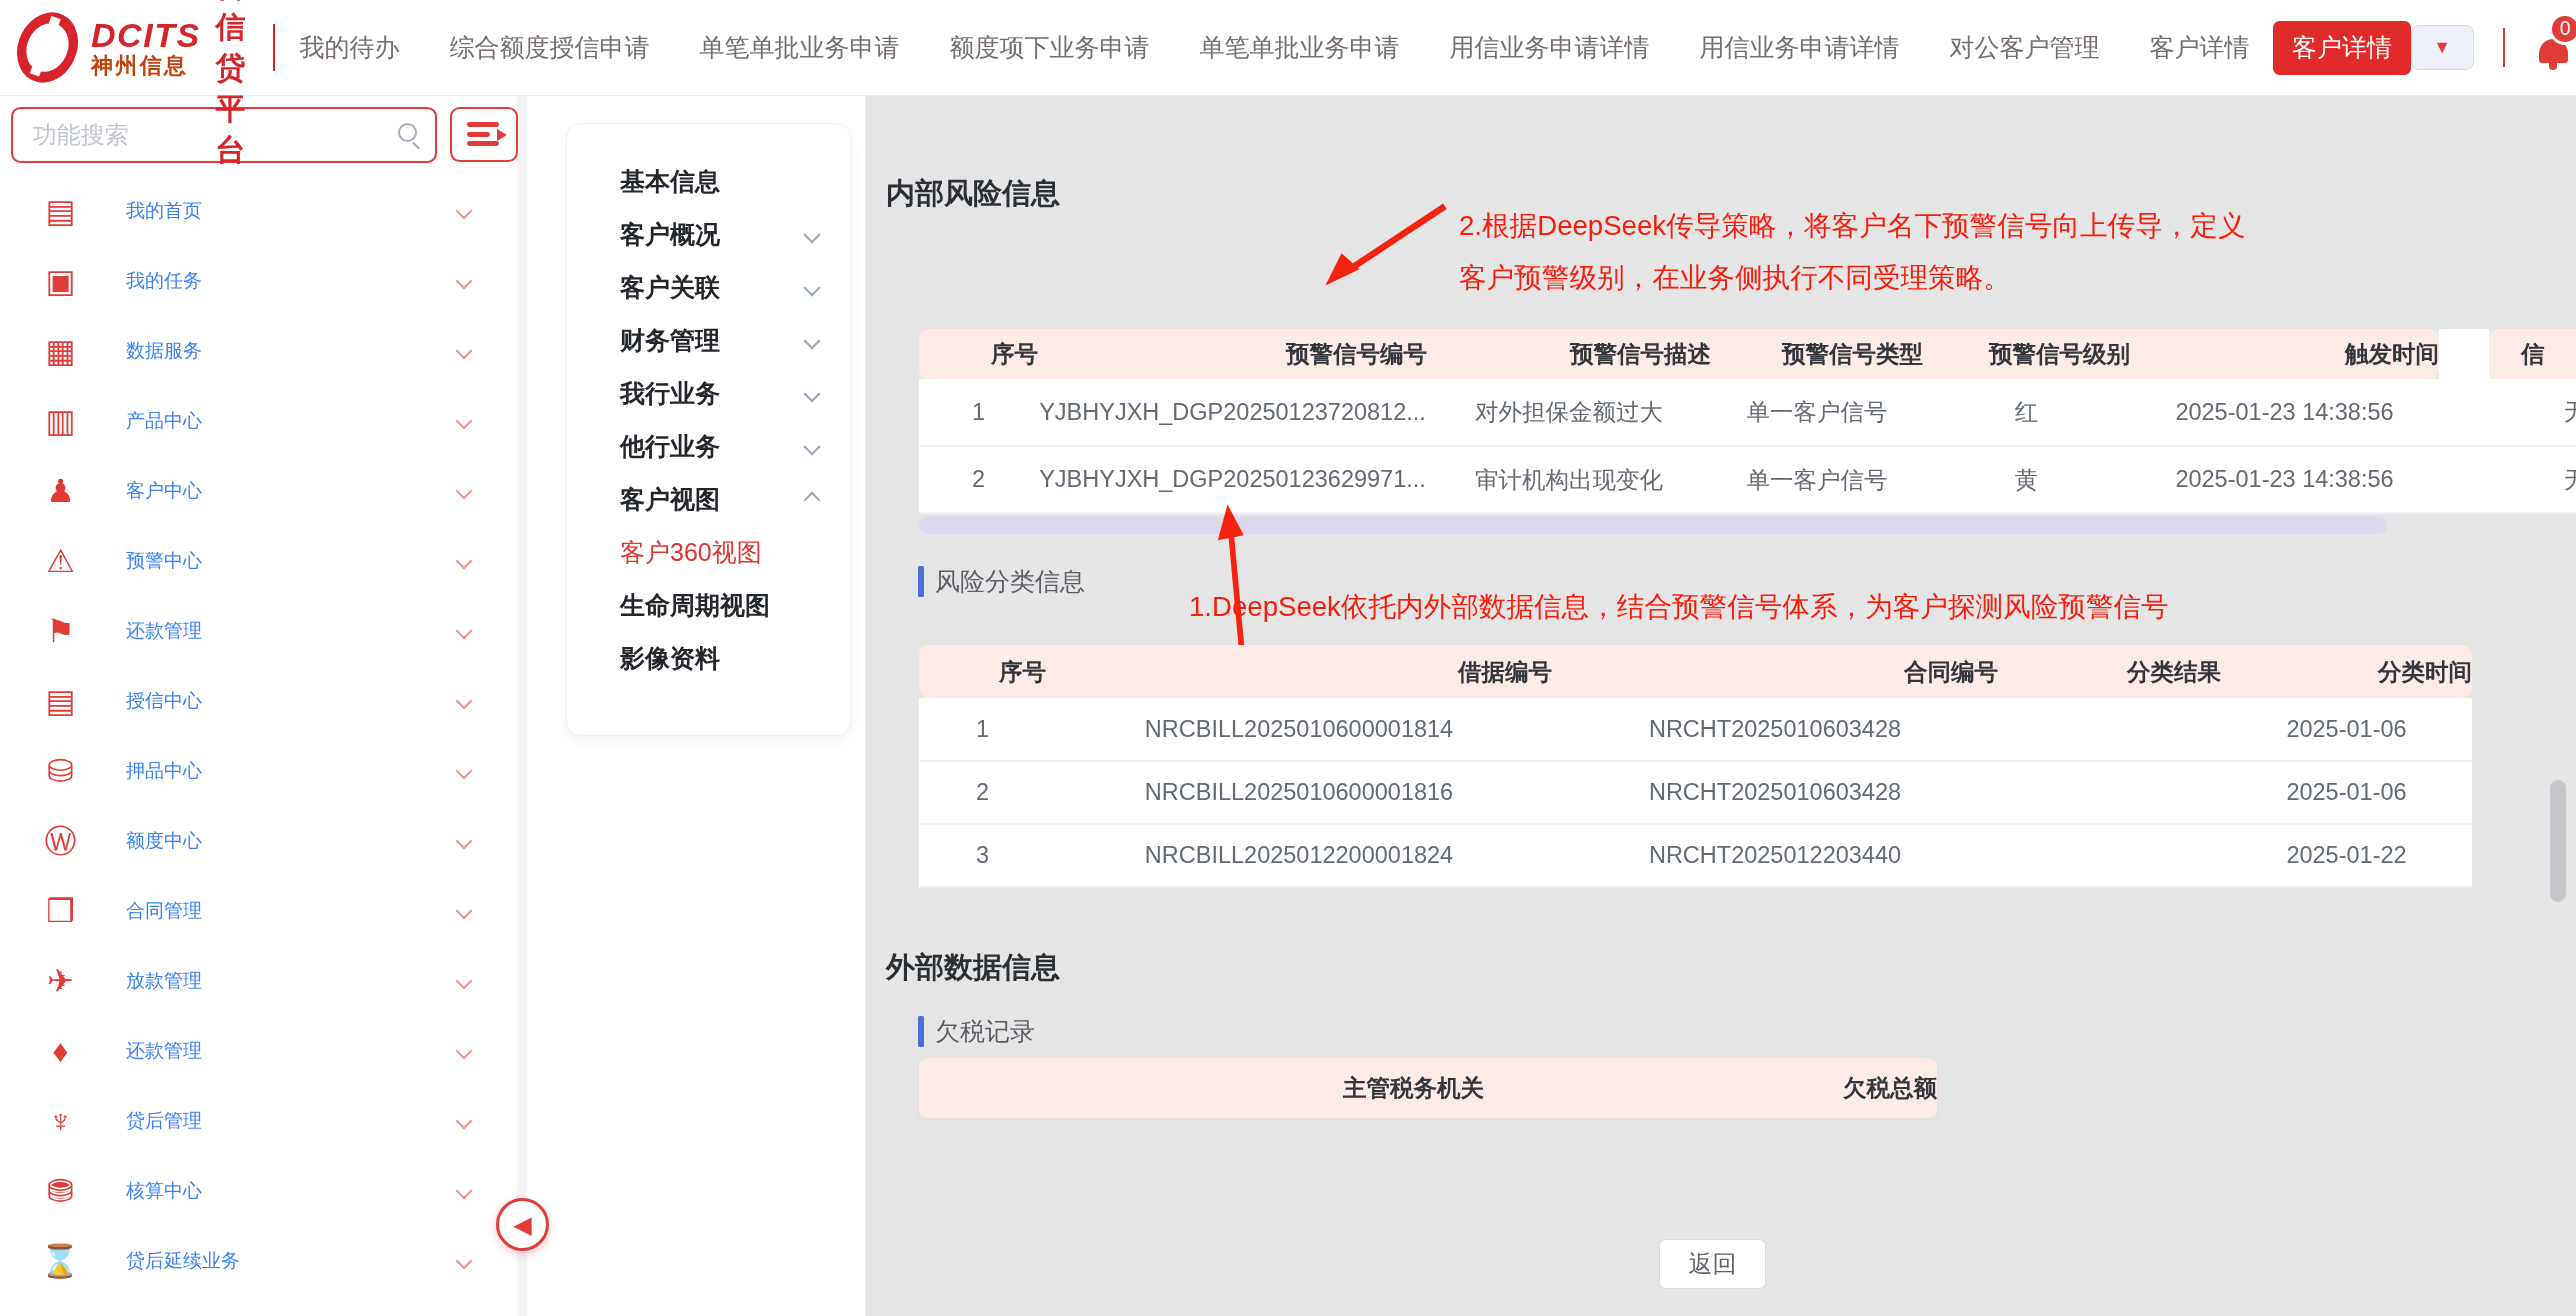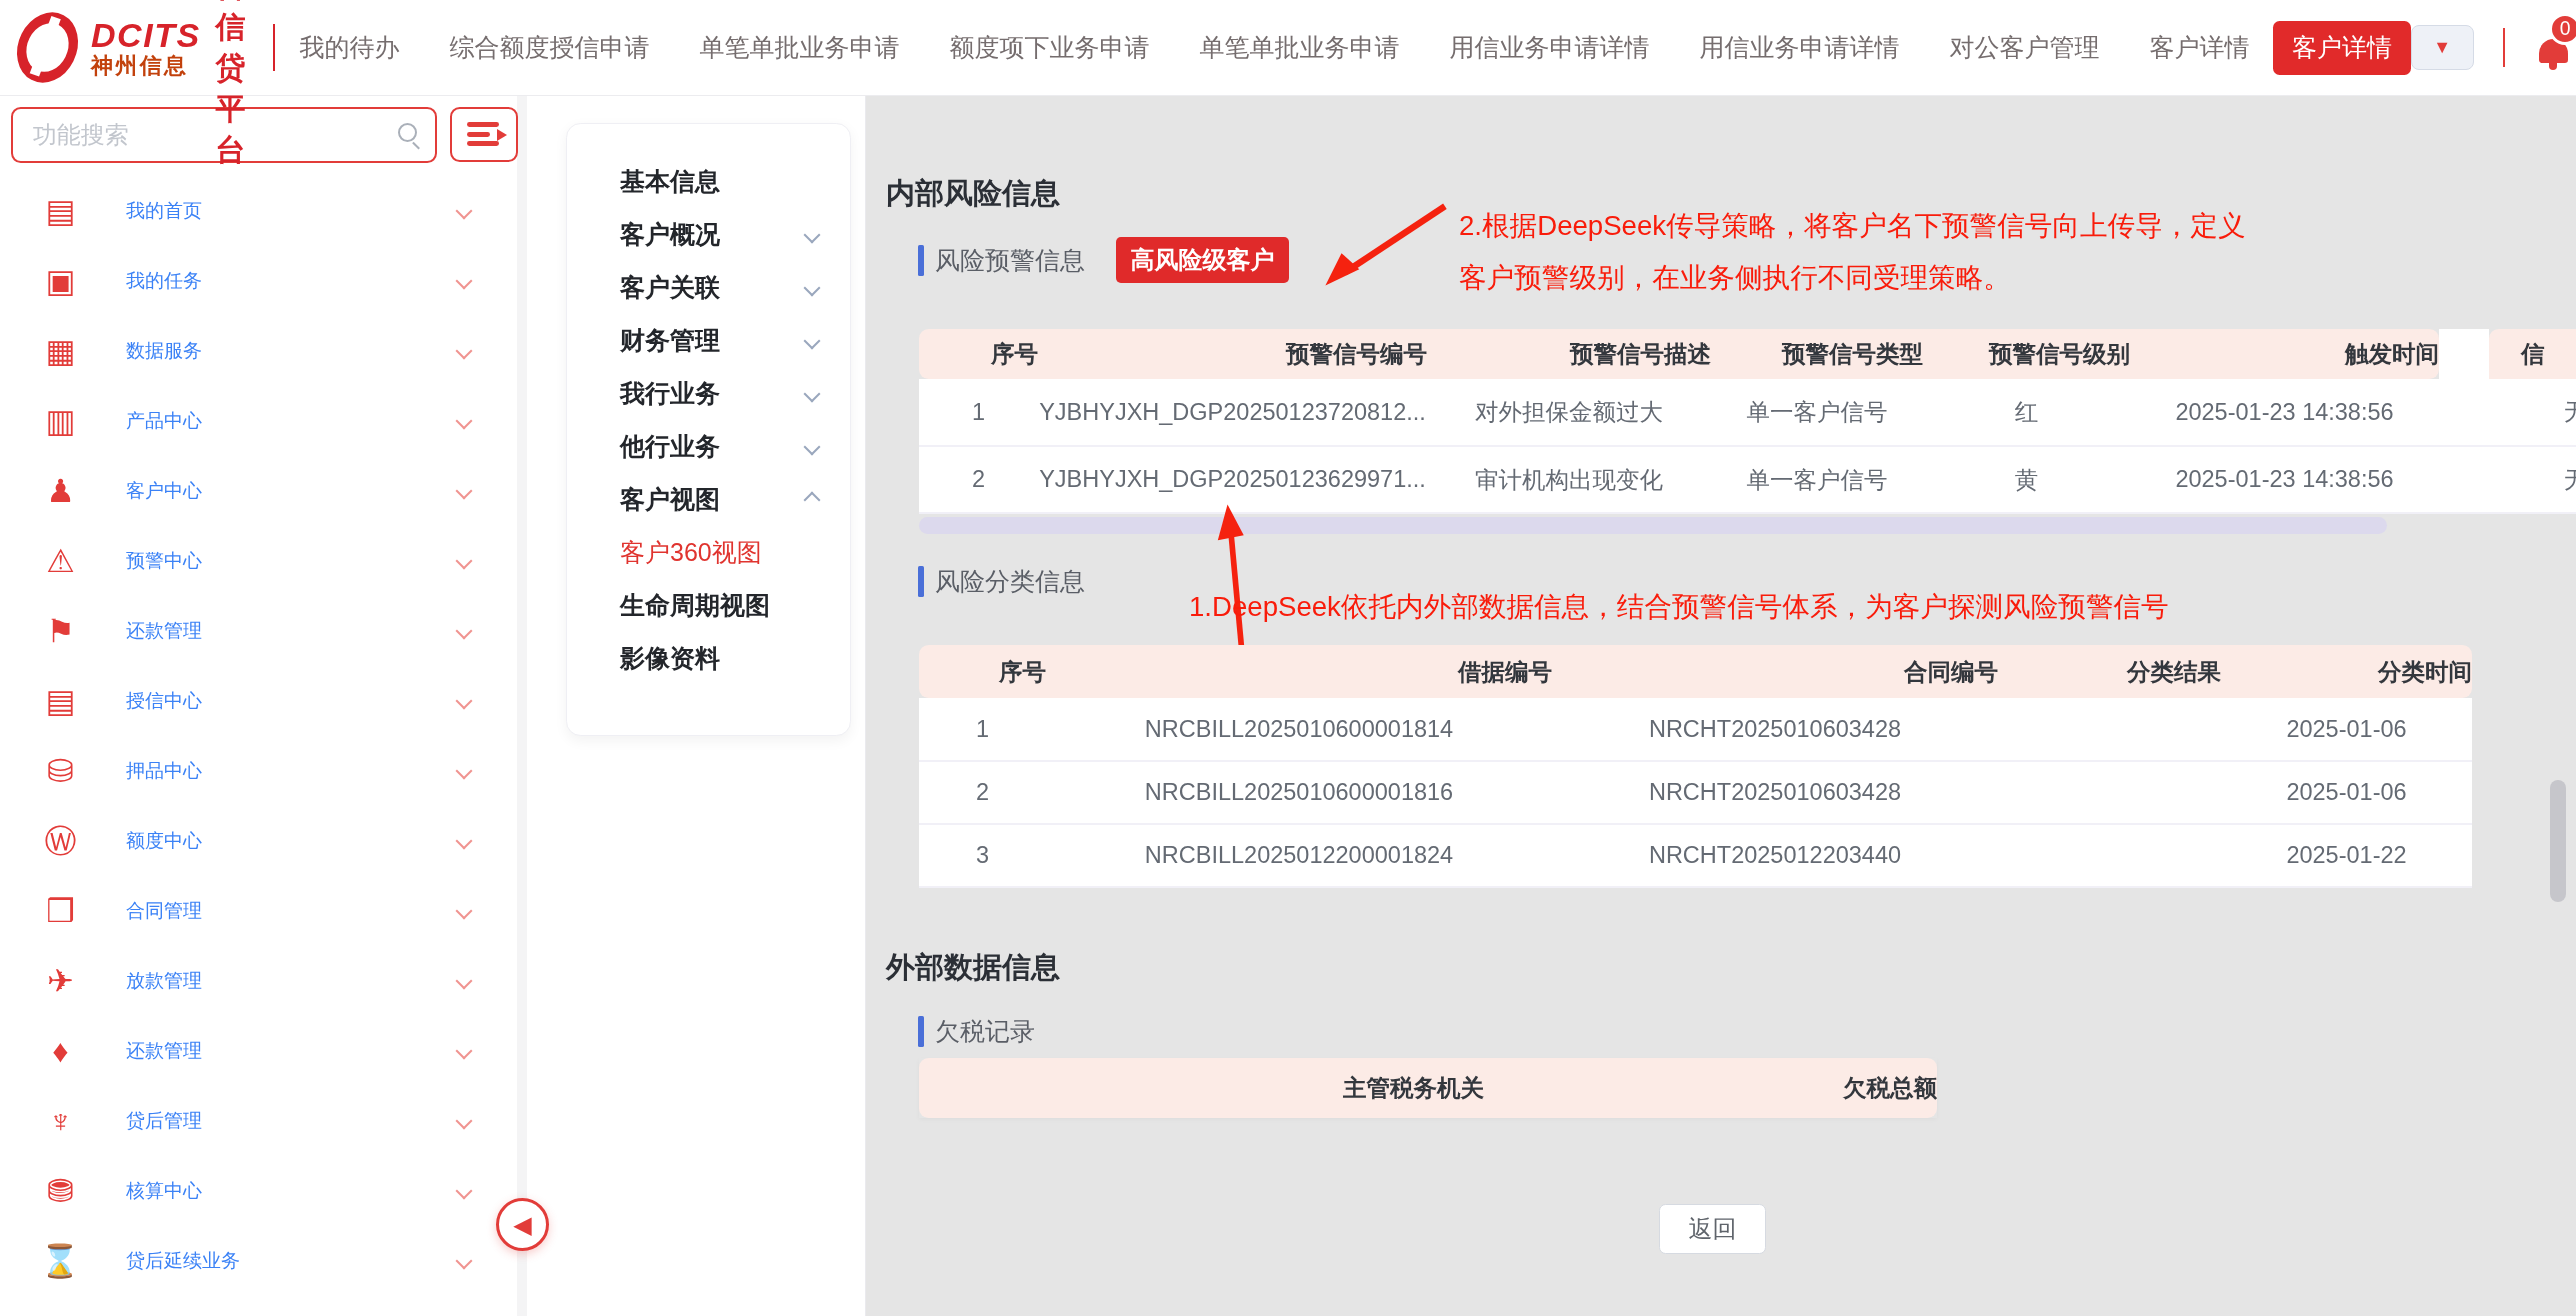--- a/index.html
+++ b/index.html
@@ -99,21 +99,21 @@
   .th-last { border-radius:0 9.7px 9.7px 0; }
   .th-gap { background:#fff !important; }
   .th-cut { border-radius:9.7px 0 0 0; text-align:left !important; padding-left:32px; }
   .td-cut { text-align:left !important; padding-left:75px; }
   .hscroll { position:absolute; left:53px; top:421px; width:1468px; height:17px; background:#dcd9ed;
     border-radius:9px; cursor:pointer; }
   .t2 { position:absolute; left:53px; top:549px; width:1553px; }
   .t2 th { height:53px; } .t2 td { height:63px; }
   .t3 { position:absolute; left:53px; top:962px; width:1018px; box-shadow:0 2.4px 4.9px rgba(0,0,0,.04); }
   .t3 th { height:60px; }
-  .back-btn { position:absolute; left:793px; top:1108px; width:107px; height:50px; background:#fff;
+  .back-btn { position:absolute; left:793px; top:1143px; width:107px; height:50px; background:#fff;
     border:1.6px solid #d6dae1; border-radius:6.5px; color:#5f646b; font-size:24px; display:flex;
     align-items:center; justify-content:center; cursor:pointer; }
   .page-vscroll { position:absolute; left:2550px; top:780px; width:16px; height:122px; background:#c6c6cb;
     border-radius:8px; z-index:50; cursor:pointer; }
 </style>
 </head>
 <body>
 
 <div class="topbar">
   <span class="logo-swirl"></span>
@@ -286,25 +286,20 @@
   </div>
   <div class="sm-item">
     <span class="sm-label">影像资料</span>
   </div>
 </div>
 
 <div class="main">
 
   <div class="h1" style="top:78px;">内部风险信息</div>
 
-  <div class="sec-row" style="top:143px;">
-    <span class="blue-bar"></span>
-    <span class="sec-label">风险预警信息</span>
-    <span class="risk-badge">高风险级客户</span>
-  </div>
 
   <div class="annotation" style="left:593px; top:104px;">
     <div>2.根据DeepSeek传导策略，将客户名下预警信号向上传导，定义</div>
     <div>客户预警级别，在业务侧执行不同受理策略。</div>
   </div>
 
   <svg class="arrow-svg" style="left:451px; top:99px;" width="146" height="105" viewBox="0 0 180 130">
     <line x1="158" y1="14" x2="34" y2="96" stroke="#f5220f" stroke-width="8"></line>
     <polygon points="10,112 52,92 30,72" fill="#f5220f"></polygon>
   </svg>

